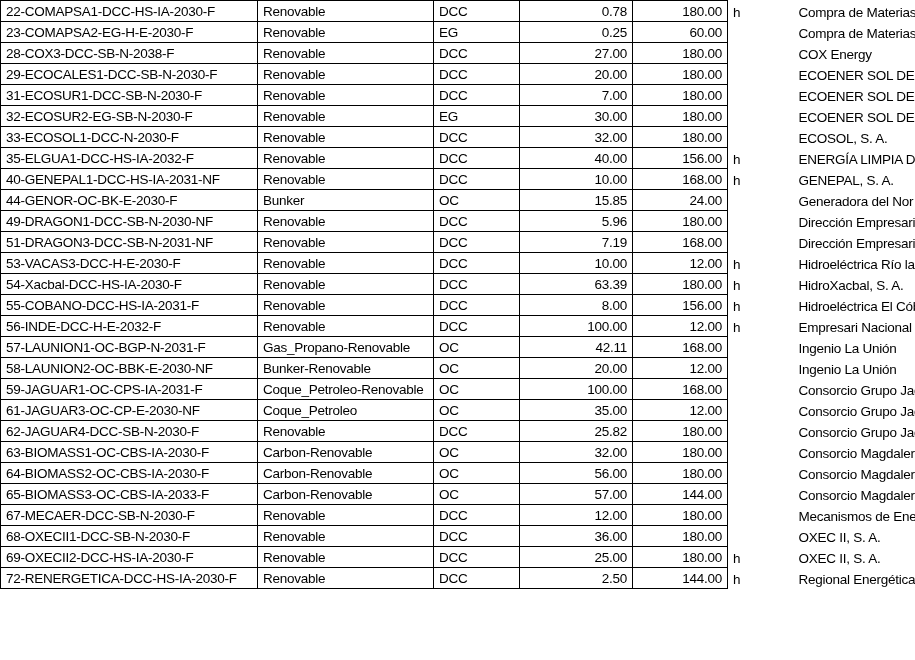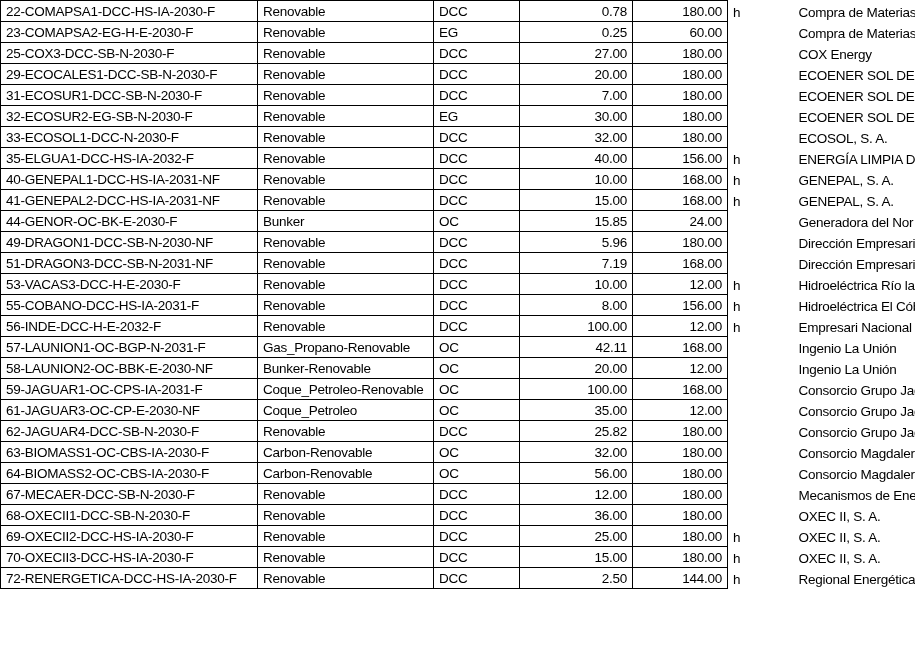--- a/index.html
+++ b/index.html
@@ -59,21 +59,21 @@
       <tr>
     <td class="b c-id">23-COMAPSA2-EG-H-E-2030-F</td>
     <td class="b c-type">Renovable</td>
     <td class="b c-code">EG</td>
     <td class="b c-num">0.25</td>
     <td class="b c-num">60.00</td>
     <td class="c-flag"></td>
     <td class="c-company">Compra de Materias</td>
   </tr>
       <tr>
-    <td class="b c-id">25-COX3-DCC-SB-N-2030-F</td>
+    <td class="b c-id">28-COX3-DCC-SB-N-2038-F</td>
     <td class="b c-type">Renovable</td>
     <td class="b c-code">DCC</td>
     <td class="b c-num">27.00</td>
     <td class="b c-num">180.00</td>
     <td class="c-flag"></td>
     <td class="c-company">COX Energy</td>
   </tr>
       <tr>
     <td class="b c-id">29-ECOCALES1-DCC-SB-N-2030-F</td>
     <td class="b c-type">Renovable</td>
@@ -122,29 +122,20 @@
       <tr>
     <td class="b c-id">40-GENEPAL1-DCC-HS-IA-2031-NF</td>
     <td class="b c-type">Renovable</td>
     <td class="b c-code">DCC</td>
     <td class="b c-num">10.00</td>
     <td class="b c-num">168.00</td>
     <td class="c-flag">h</td>
     <td class="c-company">GENEPAL, S. A.</td>
   </tr>
       <tr>
-    <td class="b c-id">41-GENEPAL2-DCC-HS-IA-2031-NF</td>
-    <td class="b c-type">Renovable</td>
-    <td class="b c-code">DCC</td>
-    <td class="b c-num">15.00</td>
-    <td class="b c-num">168.00</td>
-    <td class="c-flag">h</td>
-    <td class="c-company">GENEPAL, S. A.</td>
-  </tr>
-      <tr>
     <td class="b c-id">44-GENOR-OC-BK-E-2030-F</td>
     <td class="b c-type">Bunker</td>
     <td class="b c-code">OC</td>
     <td class="b c-num">15.85</td>
     <td class="b c-num">24.00</td>
     <td class="c-flag"></td>
     <td class="c-company">Generadora del Nor</td>
   </tr>
       <tr>
     <td class="b c-id">49-DRAGON1-DCC-SB-N-2030-NF</td>
@@ -167,20 +158,29 @@
       <tr>
     <td class="b c-id">53-VACAS3-DCC-H-E-2030-F</td>
     <td class="b c-type">Renovable</td>
     <td class="b c-code">DCC</td>
     <td class="b c-num">10.00</td>
     <td class="b c-num">12.00</td>
     <td class="c-flag">h</td>
     <td class="c-company">Hidroeléctrica Río la</td>
   </tr>
       <tr>
+    <td class="b c-id">54-Xacbal-DCC-HS-IA-2030-F</td>
+    <td class="b c-type">Renovable</td>
+    <td class="b c-code">DCC</td>
+    <td class="b c-num">63.39</td>
+    <td class="b c-num">180.00</td>
+    <td class="c-flag">h</td>
+    <td class="c-company">HidroXacbal, S. A.</td>
+  </tr>
+      <tr>
     <td class="b c-id">55-COBANO-DCC-HS-IA-2031-F</td>
     <td class="b c-type">Renovable</td>
     <td class="b c-code">DCC</td>
     <td class="b c-num">8.00</td>
     <td class="b c-num">156.00</td>
     <td class="c-flag">h</td>
     <td class="c-company">Hidroeléctrica El Cób</td>
   </tr>
       <tr>
     <td class="b c-id">56-INDE-DCC-H-E-2032-F</td>
@@ -248,20 +248,29 @@
       <tr>
     <td class="b c-id">64-BIOMASS2-OC-CBS-IA-2030-F</td>
     <td class="b c-type">Carbon-Renovable</td>
     <td class="b c-code">OC</td>
     <td class="b c-num">56.00</td>
     <td class="b c-num">180.00</td>
     <td class="c-flag"></td>
     <td class="c-company">Consorcio Magdaler</td>
   </tr>
       <tr>
+    <td class="b c-id">65-BIOMASS3-OC-CBS-IA-2033-F</td>
+    <td class="b c-type">Carbon-Renovable</td>
+    <td class="b c-code">OC</td>
+    <td class="b c-num">57.00</td>
+    <td class="b c-num">144.00</td>
+    <td class="c-flag"></td>
+    <td class="c-company">Consorcio Magdaler</td>
+  </tr>
+      <tr>
     <td class="b c-id">67-MECAER-DCC-SB-N-2030-F</td>
     <td class="b c-type">Renovable</td>
     <td class="b c-code">DCC</td>
     <td class="b c-num">12.00</td>
     <td class="b c-num">180.00</td>
     <td class="c-flag"></td>
     <td class="c-company">Mecanismos de Ene</td>
   </tr>
       <tr>
     <td class="b c-id">68-OXECII1-DCC-SB-N-2030-F</td>
@@ -270,29 +279,20 @@
     <td class="b c-num">36.00</td>
     <td class="b c-num">180.00</td>
     <td class="c-flag"></td>
     <td class="c-company">OXEC II, S. A.</td>
   </tr>
       <tr>
     <td class="b c-id">69-OXECII2-DCC-HS-IA-2030-F</td>
     <td class="b c-type">Renovable</td>
     <td class="b c-code">DCC</td>
     <td class="b c-num">25.00</td>
-    <td class="b c-num">180.00</td>
-    <td class="c-flag">h</td>
-    <td class="c-company">OXEC II, S. A.</td>
-  </tr>
-      <tr>
-    <td class="b c-id">70-OXECII3-DCC-HS-IA-2030-F</td>
-    <td class="b c-type">Renovable</td>
-    <td class="b c-code">DCC</td>
-    <td class="b c-num">15.00</td>
     <td class="b c-num">180.00</td>
     <td class="c-flag">h</td>
     <td class="c-company">OXEC II, S. A.</td>
   </tr>
       <tr>
     <td class="b c-id">72-RENERGETICA-DCC-HS-IA-2030-F</td>
     <td class="b c-type">Renovable</td>
     <td class="b c-code">DCC</td>
     <td class="b c-num">2.50</td>
     <td class="b c-num">144.00</td>

